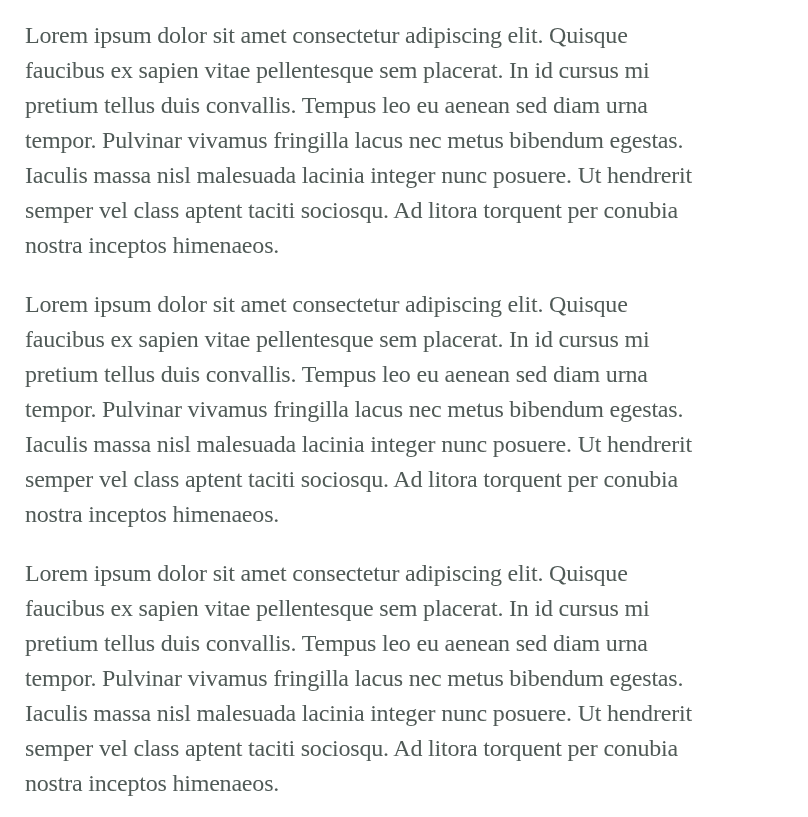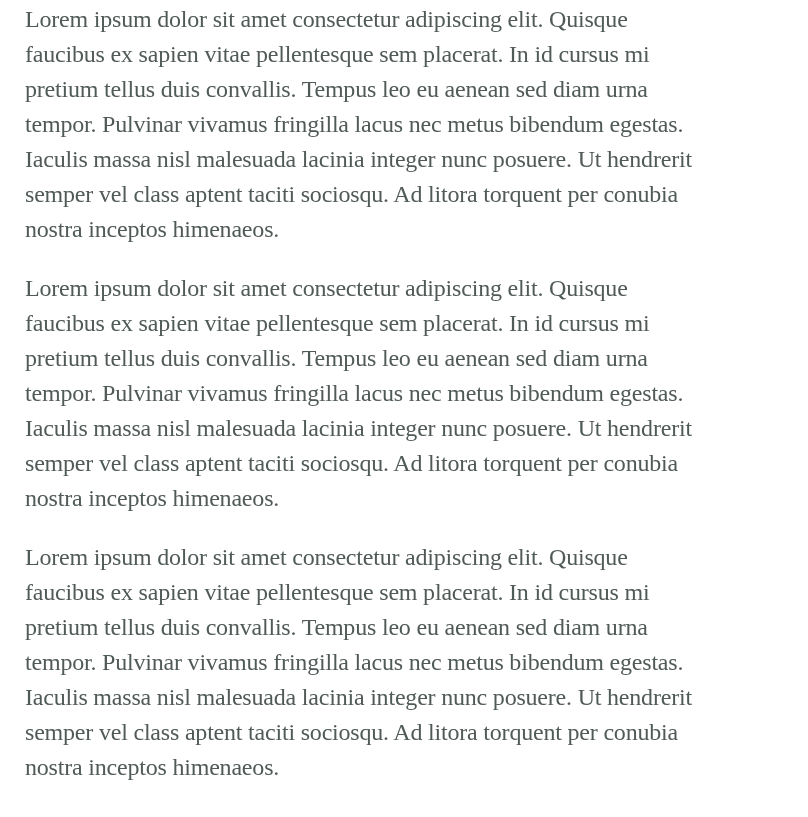--- a/index.html
+++ b/index.html
@@ -15,21 +15,21 @@
   }
   .document-body {
     box-sizing: border-box;
     width: 808px;
     padding: 2px 18px 0 25px;
     color: #505a57;
     font-size: 24px;
     letter-spacing: -0.2px;
   }
   .paragraph {
-    margin: 0 0 24px 0;
+    margin: 16px 0 24px 0;
   }
   .text-line {
     line-height: 35px;
     white-space: nowrap;
   }
 </style>
 </head>
 <body>
 
 <div class="document-body">

